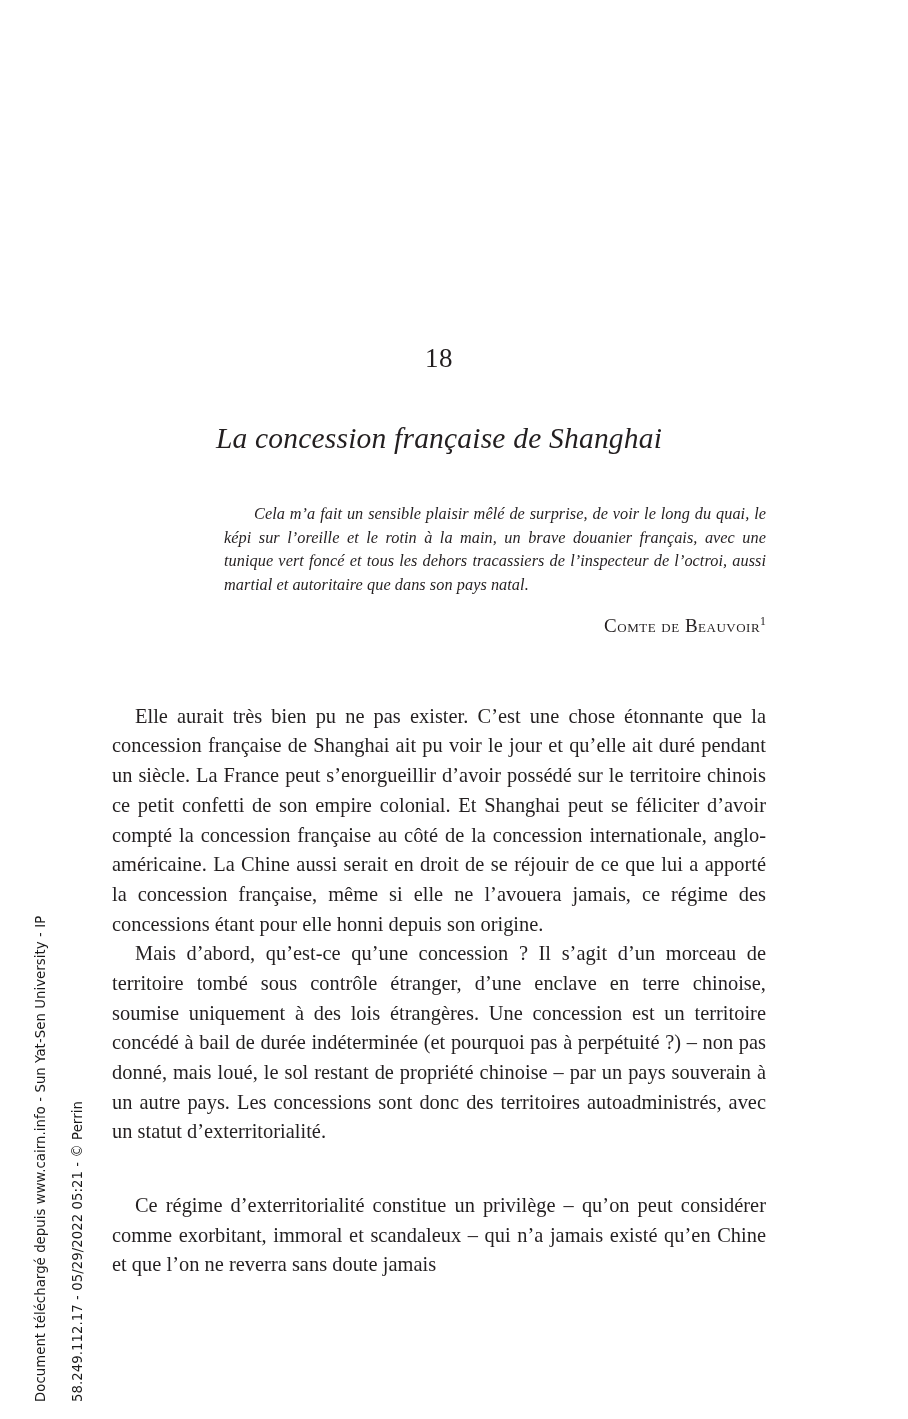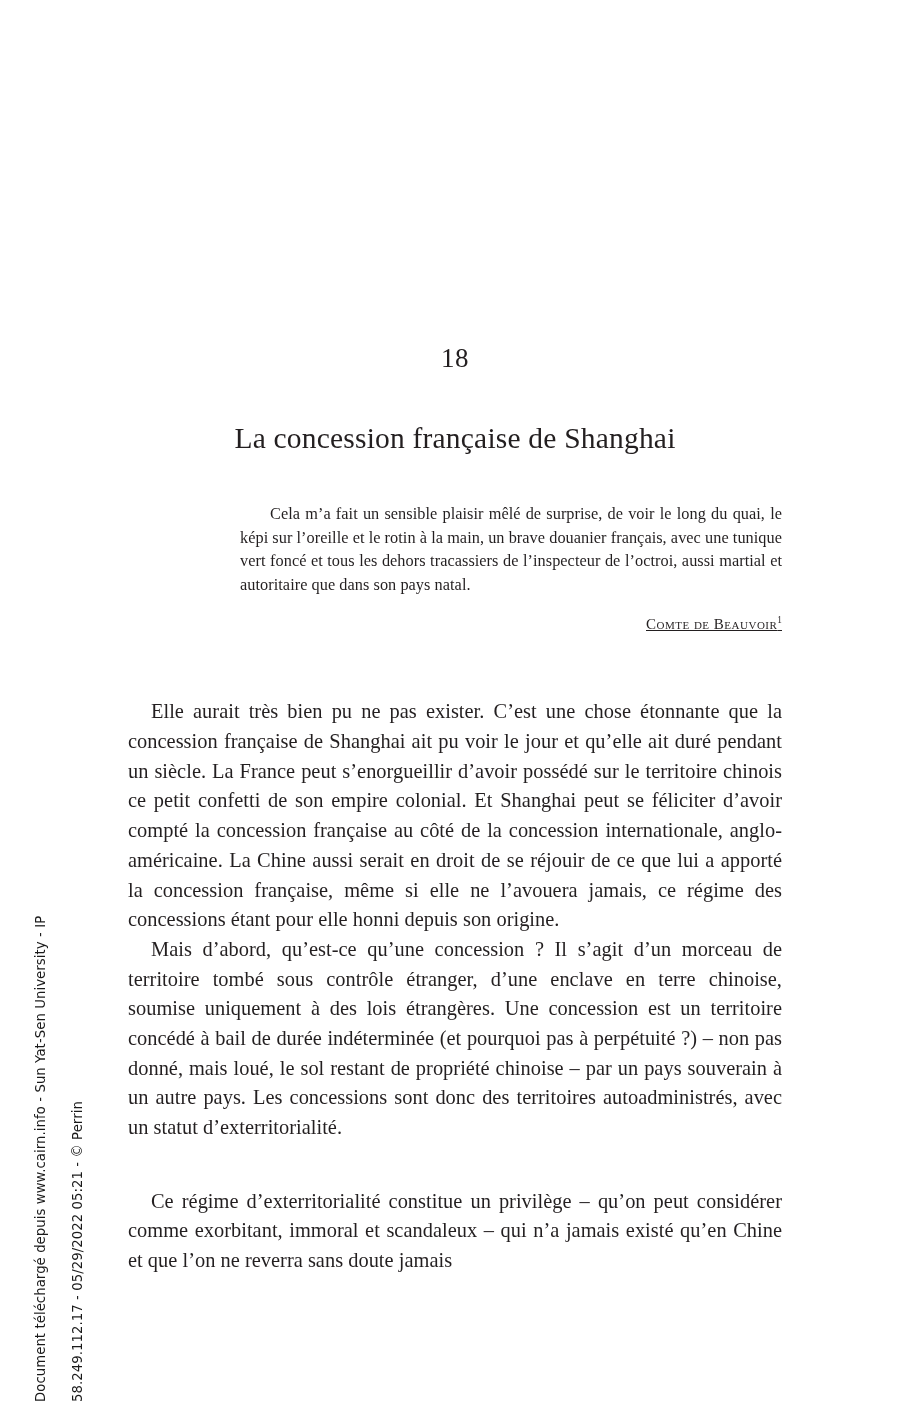--- a/index.html
+++ b/index.html
@@ -45,21 +45,21 @@
   }
 
   .margin-line-2 {
     left: 70px;
     top: 1402px;
   }
 
   
   .content {
     position: absolute;
-    left: 128px;
+    left: 112px;
     top: 0;
     width: 654px;
   }
 
   .chapter-number {
     margin: 0;
     padding-top: 345px;
     text-align: center;
     font-size: 27px;
     font-weight: normal;
@@ -68,46 +68,47 @@
   }
 
   .chapter-title {
     margin: 0;
     padding-top: 50px;
     text-align: center;
     font-size: 29.5px;
     font-weight: normal;
     line-height: 1.15;
     letter-spacing: 0.2px;
+    font-style: italic;
   }
 
   
   .epigraph {
     margin: 0;
     padding-top: 46px;
     padding-left: 112px;
   }
 
   .epigraph-text {
     margin: 0;
+    font-style: italic;
     font-size: 16.3px;
     line-height: 1.45;
     text-align: justify;
     text-indent: 30px;
     letter-spacing: 0.05px;
   }
 
   .epigraph-attribution {
     margin: 0;
     padding-top: 19px;
     text-align: right;
-    font-size: 15px;
+    font-size: 19px;
     font-variant: small-caps;
     letter-spacing: 0.5px;
-    text-decoration: underline;
   }
 
   .epigraph-attribution sup {
     font-size: 0.62em;
     font-variant: normal;
     vertical-align: super;
     letter-spacing: 0;
   }
 
   

